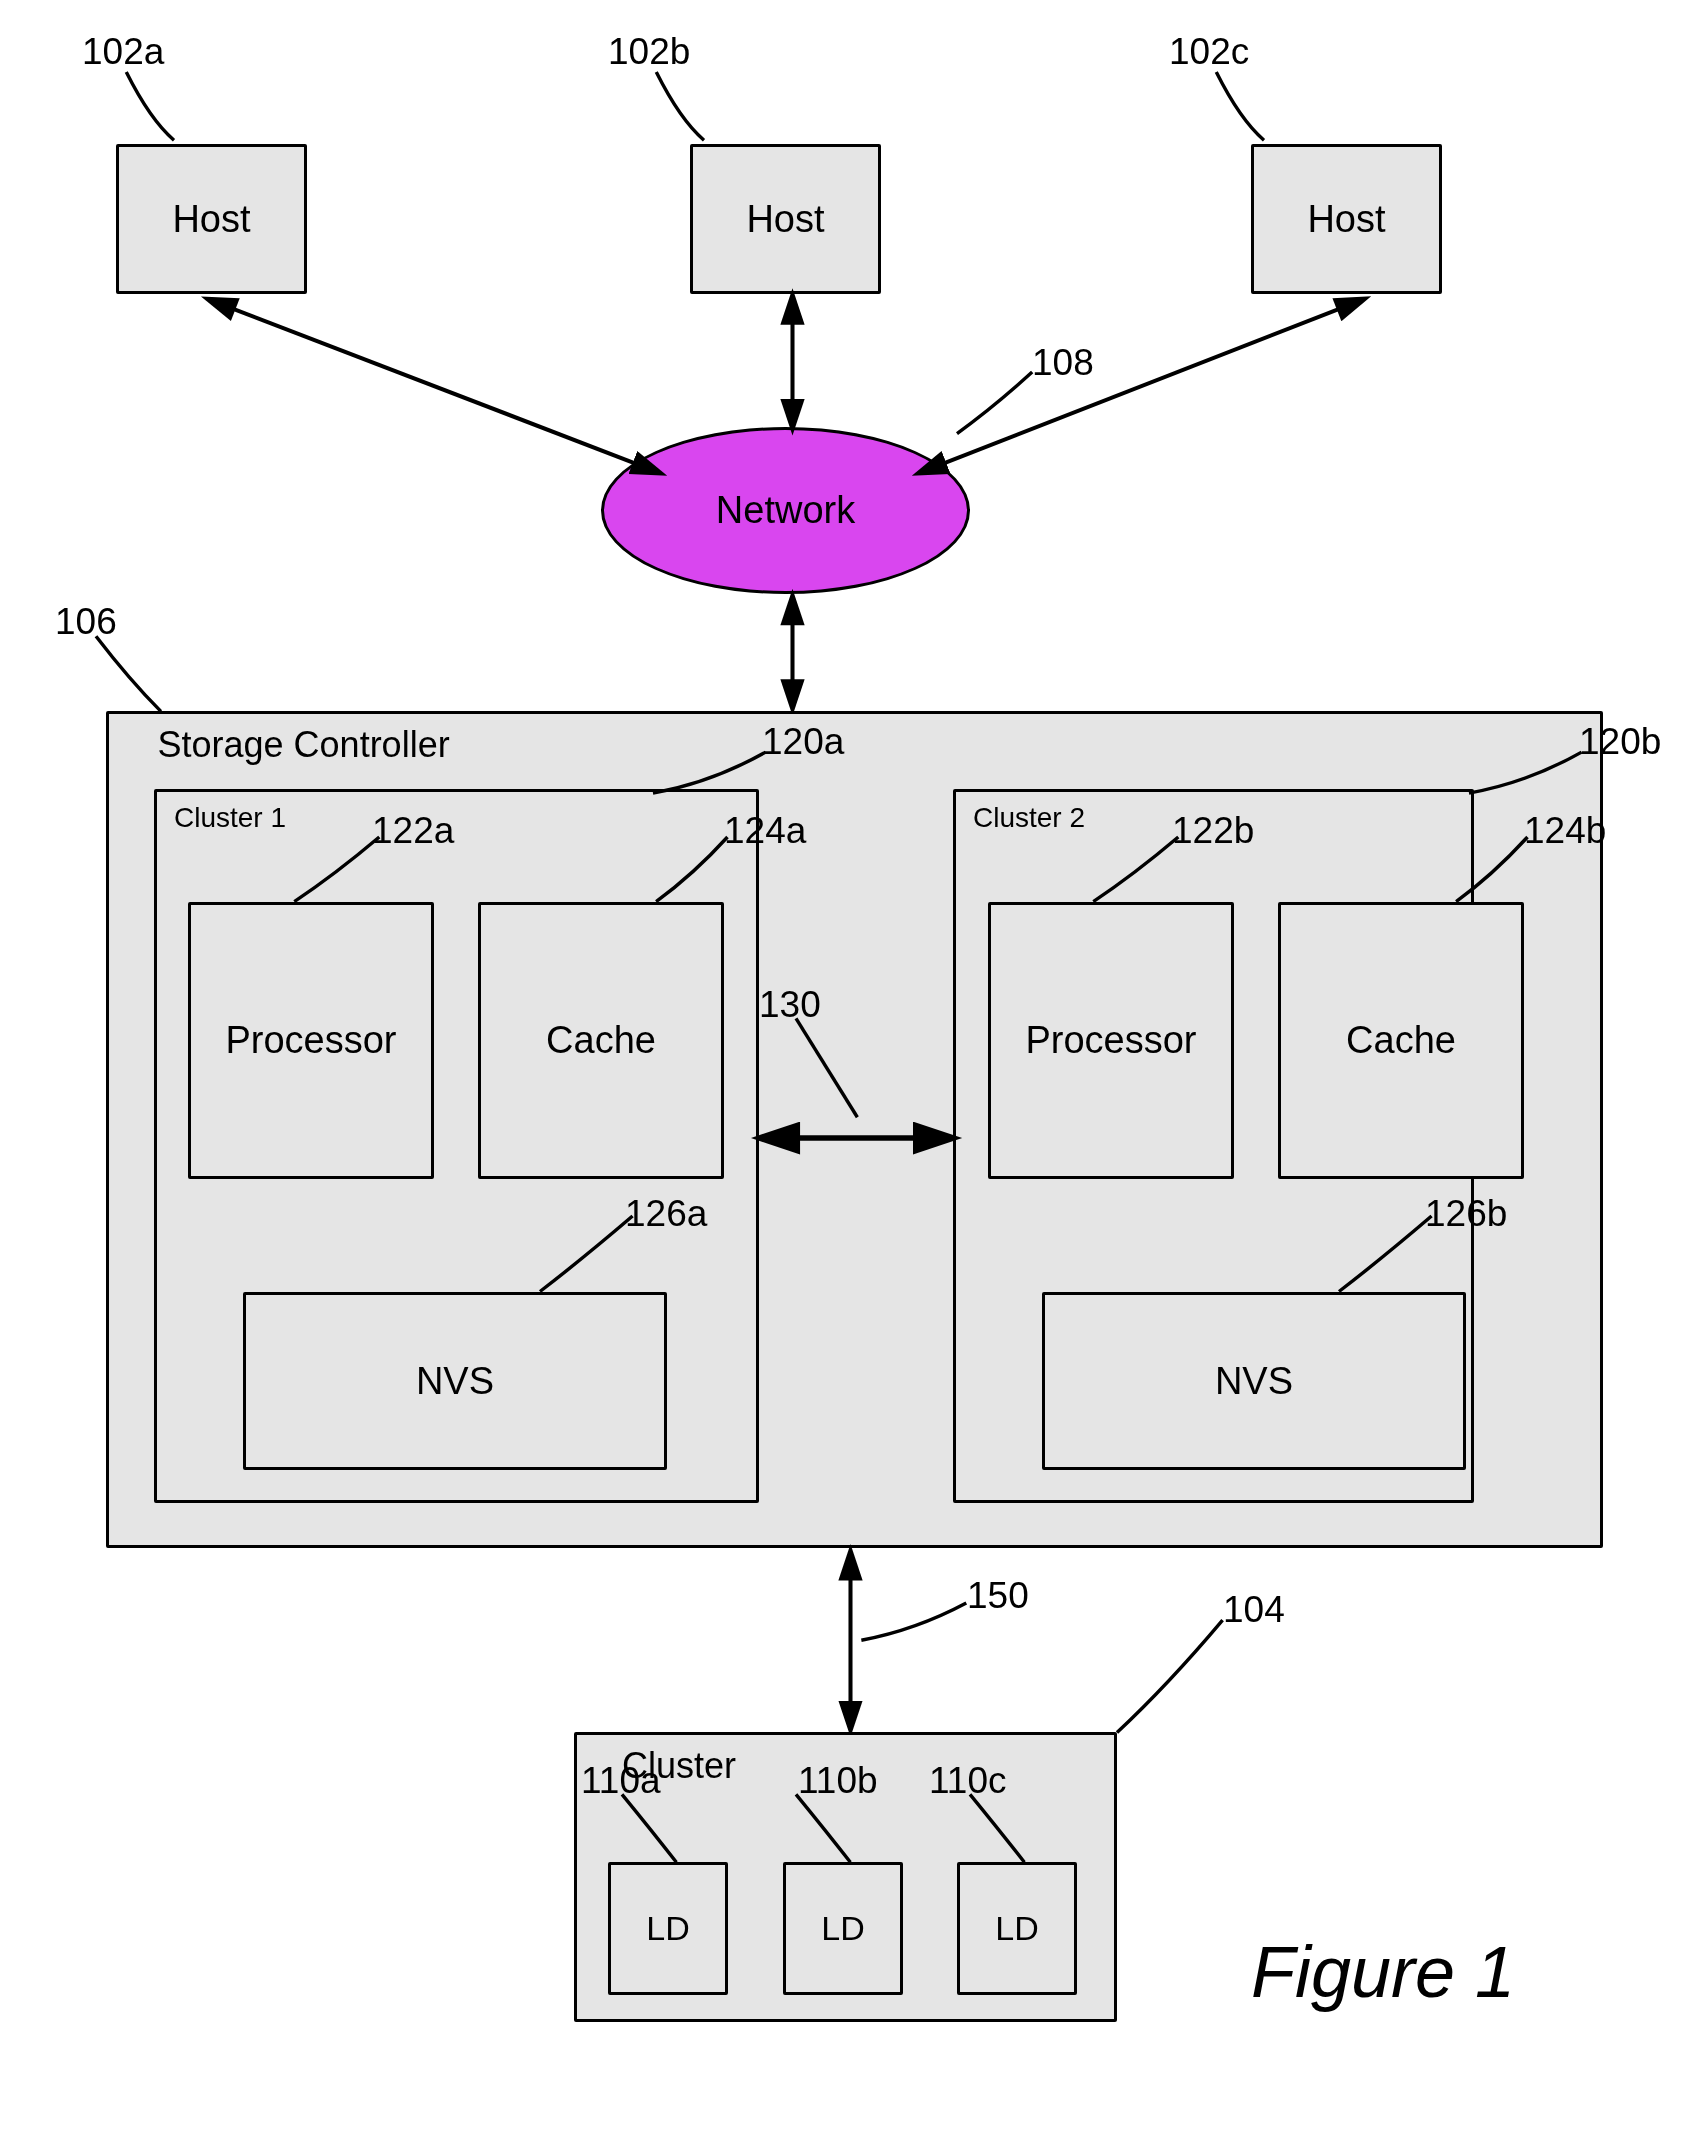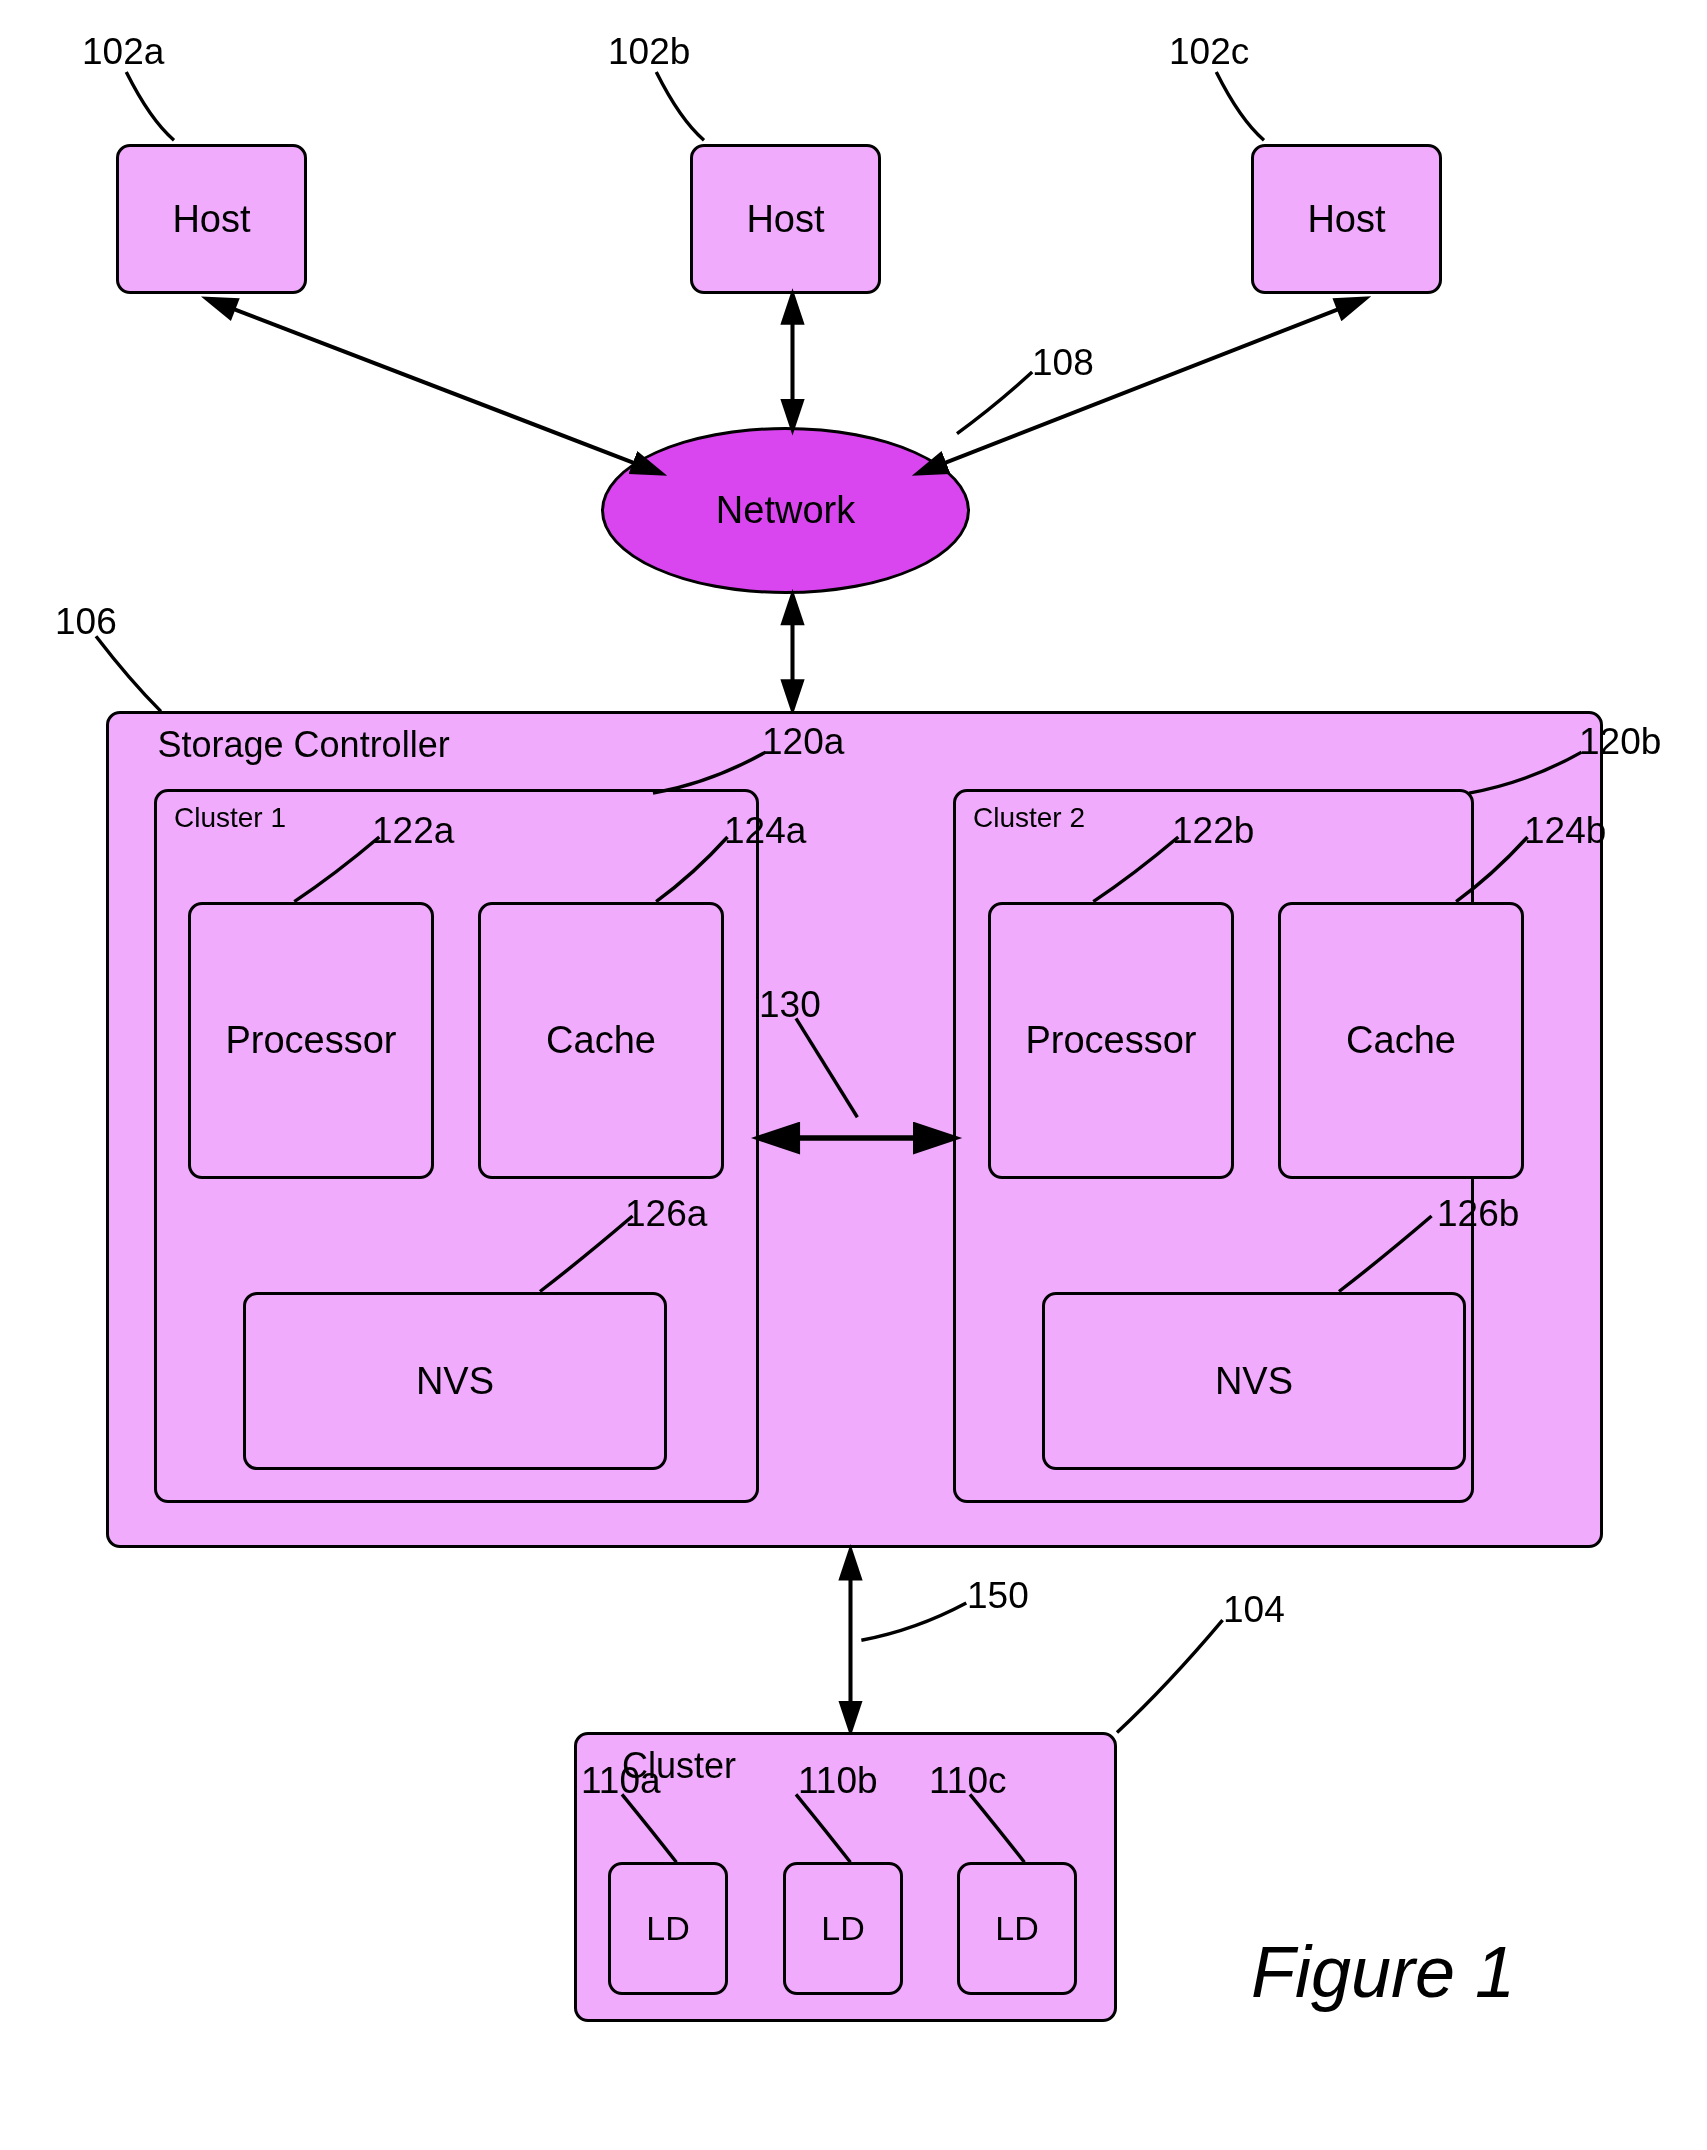--- a/index.html
+++ b/index.html
@@ -6,25 +6,25 @@
   body {
     width: 1708px;
     height: 2151px;
     position: relative;
     background: #fff;
     font-family: Arial, Helvetica, sans-serif;
   }
   .box {
     position: absolute;
     border: 3.4px solid #000;
-    border-radius: 14px;
+    border-radius: 2px;
     display: flex;
     align-items: center;
     justify-content: center;
-    background: #f0abfc;
+    background: #e5e5e5;
   }
   .label {
     position: absolute;
     font-size: 37px;
   }
   .inner-label {
     font-size: 38px;
   }
   .figure-title {
     position: absolute;
@@ -177,21 +177,21 @@
   <path d="M 105 0 Q 55 55 0 95" stroke="#000" stroke-width="5" fill="none"></path>
 </svg>
 <div class="label" style="left:1524px; top:810px;">124b</div>
 
 <div class="box" style="left:1042px; top:1292px; width:424px; height:178px;">
   <span class="inner-label">NVS</span>
 </div>
 <svg class="connector" style="left:1339px; top:1216px;" width="96" height="79" viewBox="0 0 140 115">
   <path d="M 135 0 Q 65 60 0 110" stroke="#000" stroke-width="5" fill="none"></path>
 </svg>
-<div class="label" style="left:1425px; top:1193px;margin-left:12px;">126b</div>
+<div class="label" style="left:1425px; top:1193px;">126b</div>
 
 <svg class="connector" style="left:759px; top:1114px;" width="195" height="48" viewBox="0 0 285 70">
   <line x1="12" y1="35" x2="273" y2="35" stroke="#000" stroke-width="8" marker-start="url(#ah1r)" marker-end="url(#ah1)"></line>
 </svg>
 <svg class="connector" style="left:796px; top:1018px;" width="75" height="103" viewBox="0 0 110 150">
   <path d="M 0 0 Q 50 80 90 145" stroke="#000" stroke-width="5" fill="none"></path>
 </svg>
 <div class="label" style="left:759px; top:984px;">130</div>
 
 <svg class="connector" style="left:837px; top:1548px;" width="27" height="185" viewBox="0 0 40 270">

